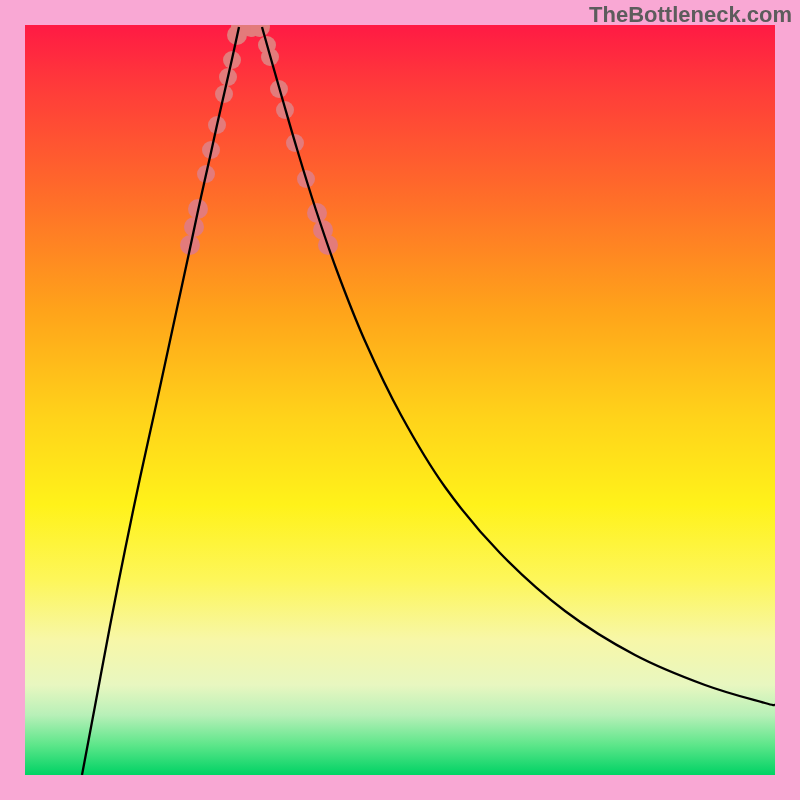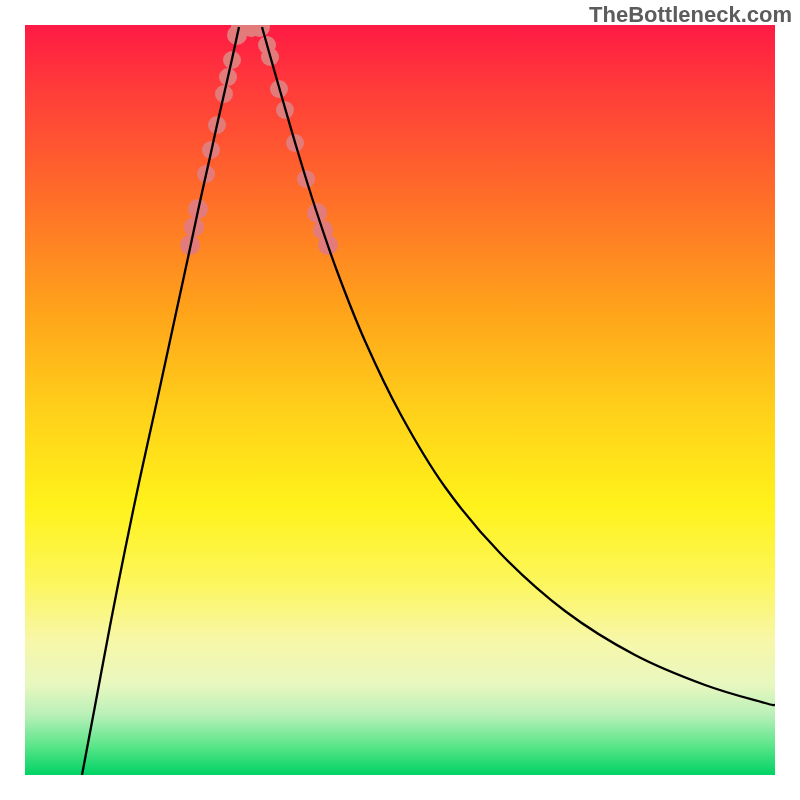--- a/index.html
+++ b/index.html
@@ -9,21 +9,21 @@
   height: 800px;
   background: #000;
   overflow: hidden;
 }
 .frame {
   position: absolute;
   left: 0;
   top: 0;
   width: 800px;
   height: 800px;
-  background: #ffffff;
+  background: #f9a8d4;
   text-align: center;
 }
 .plot {
   position: absolute;
   left: 25px;
   top: 25px;
   width: 750px;
   height: 750px;
   background: linear-gradient(to bottom,
     #ff1a44 0%,

